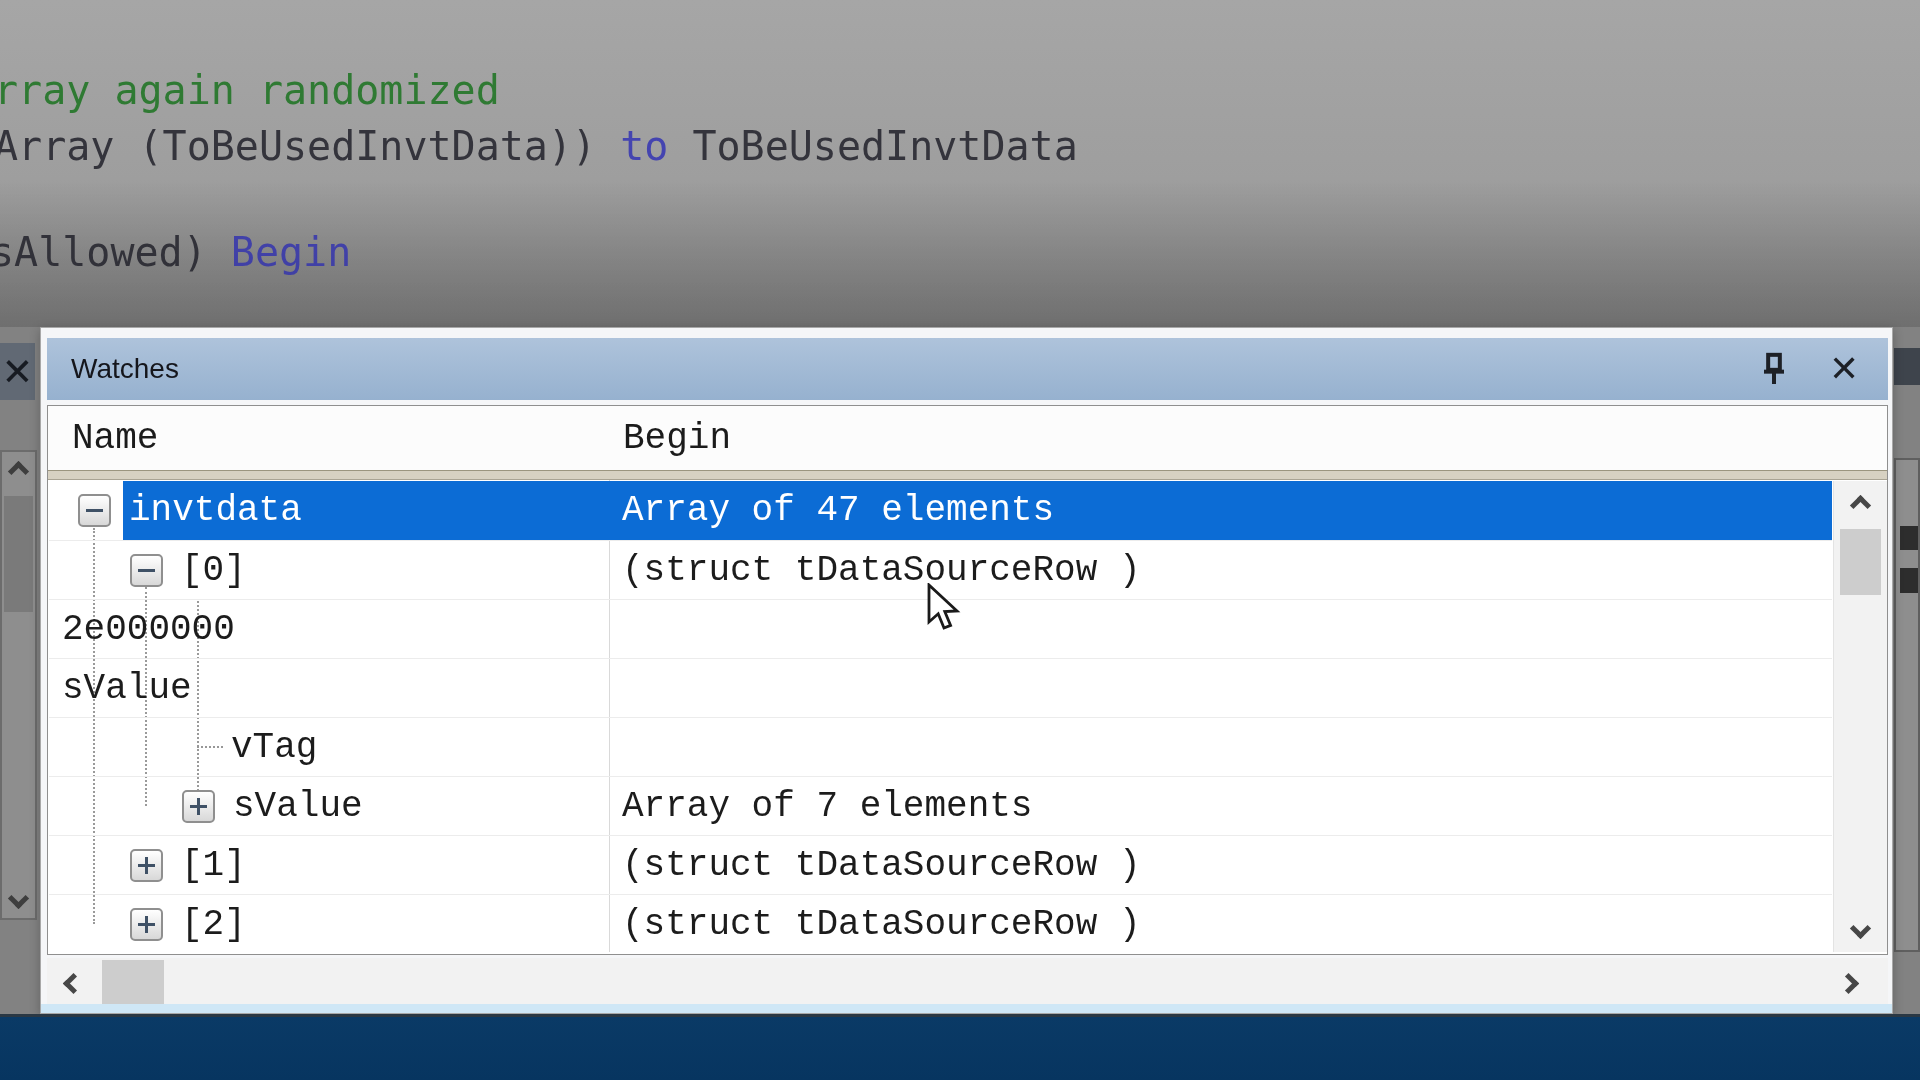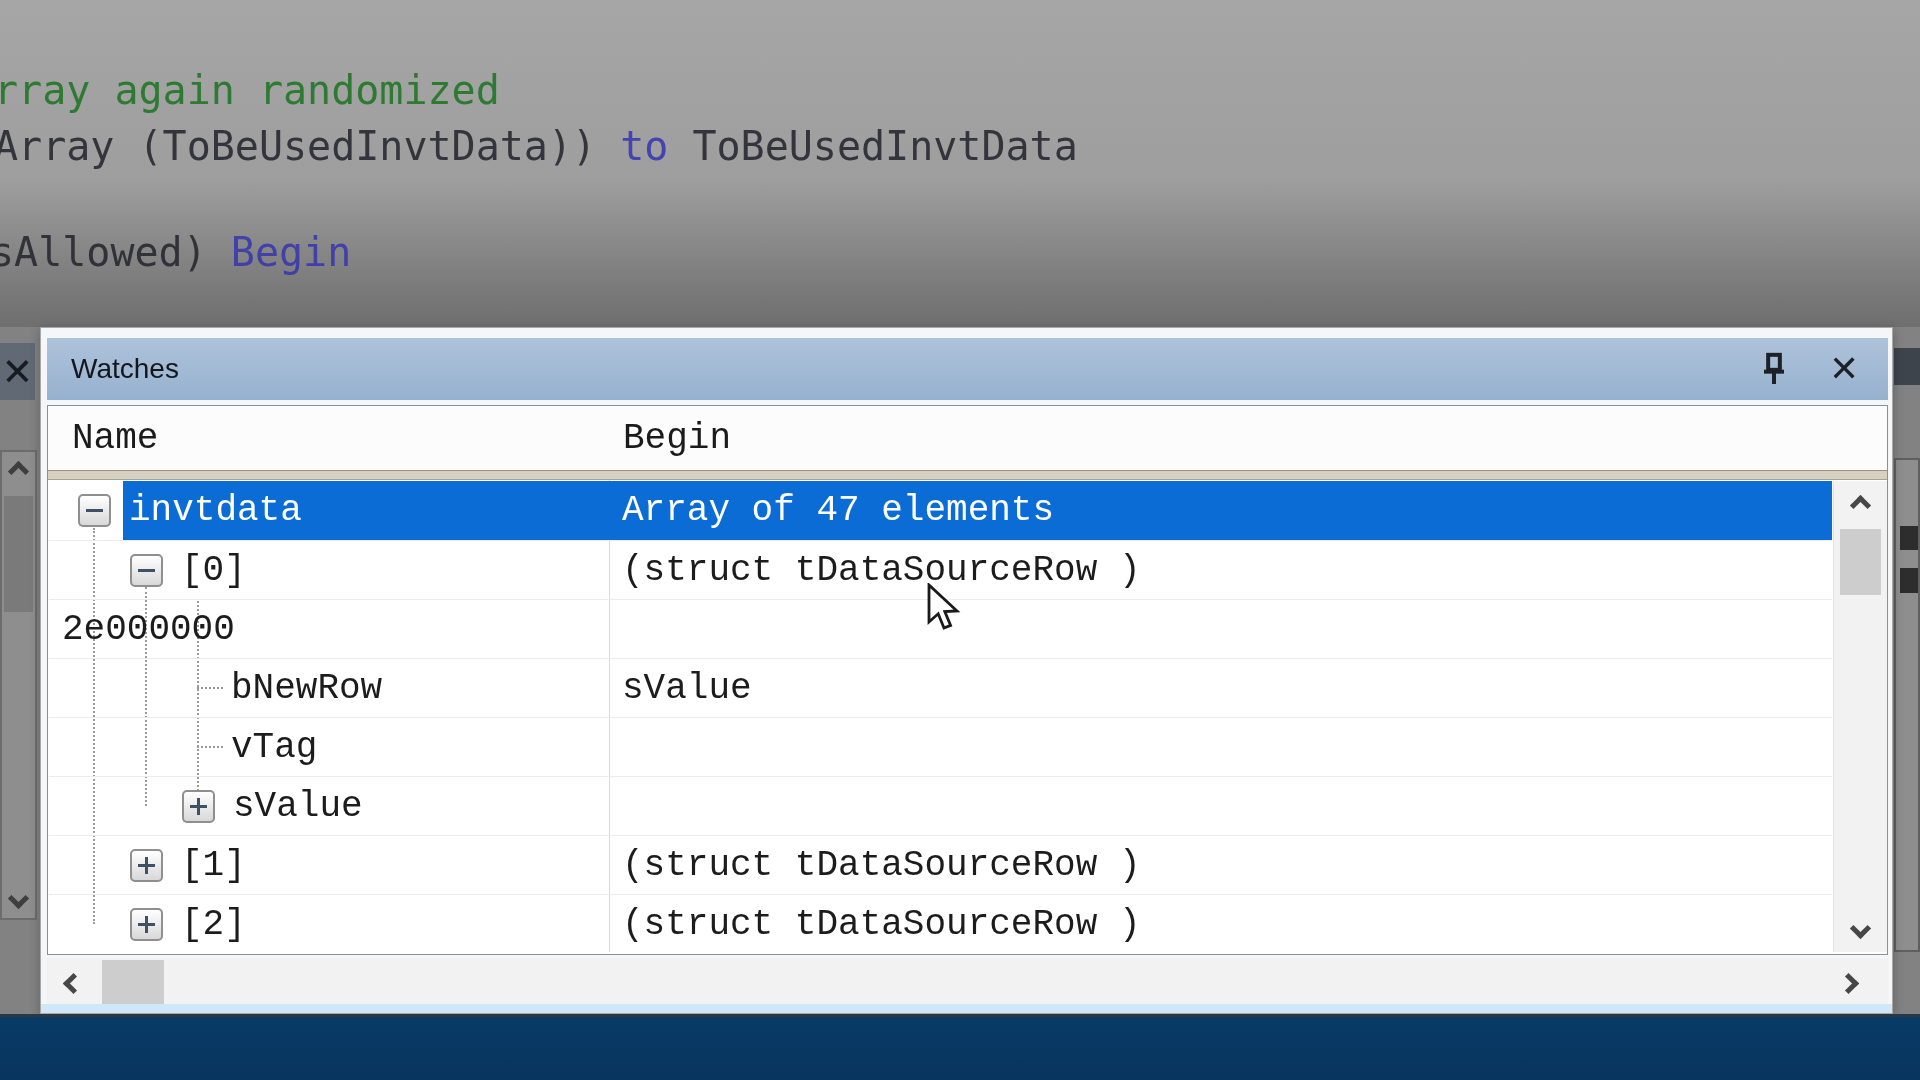--- a/index.html
+++ b/index.html
@@ -189,25 +189,20 @@
     </div>
   </div>
 
   <div class="row lvl2 has-leader">
     <div class="cell value">
       <span class="vlbl">2e000000</span>
     </div>
   </div>
 
   <div class="row lvl2 has-leader">
-    <div class="cell name">
-
-      <span class="leader"></span>
-      <span class="lbl">bNewRow</span>
-    </div>
     <div class="cell value">
       <span class="vlbl">sValue</span>
     </div>
   </div>
 
   <div class="row lvl2 has-leader">
     <div class="cell name">
 
       <span class="leader"></span>
       <span class="lbl">vTag</span>
@@ -215,20 +210,23 @@
     <div class="cell value">
       <span class="vlbl"></span>
     </div>
   </div>
 
   <div class="row lvl2">
     <div class="cell name">
       <span class="expander plus"></span>
 
       <span class="lbl">sValue</span>
+    </div>
+    <div class="cell value">
+      <span class="vlbl">Array of 7 elements</span>
     </div>
   </div>
 
   <div class="row lvl1">
     <div class="cell name">
       <span class="expander plus"></span>
 
       <span class="lbl">[1]</span>
     </div>
     <div class="cell value">

